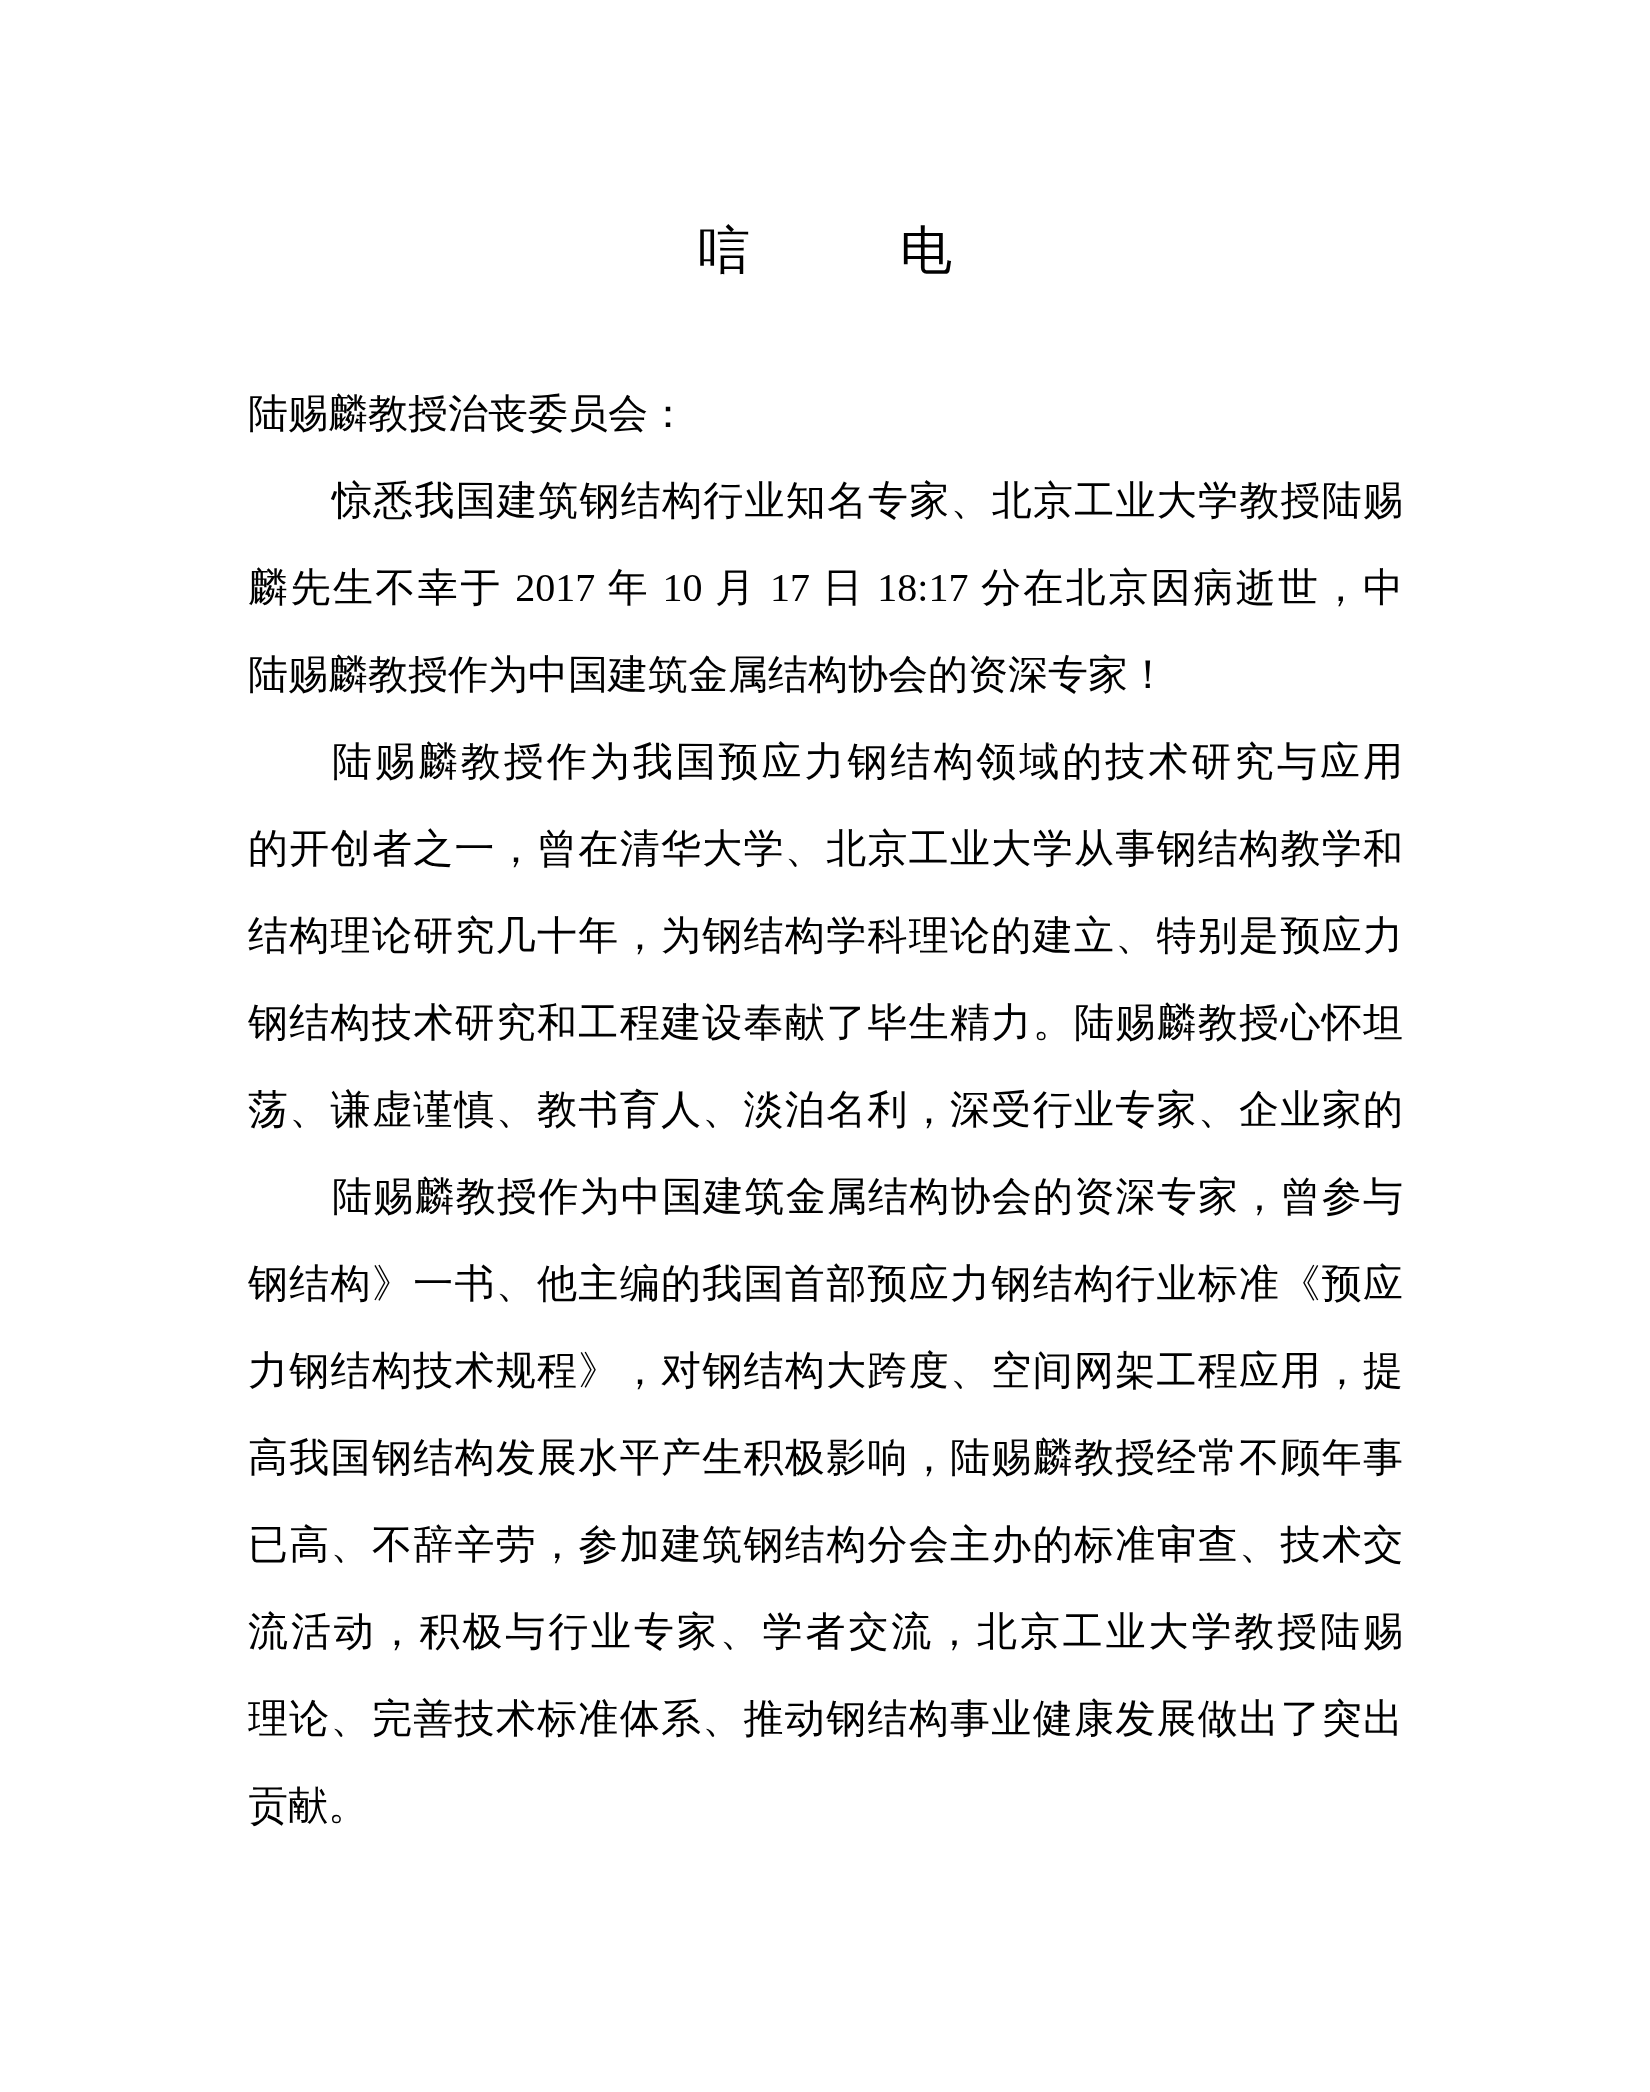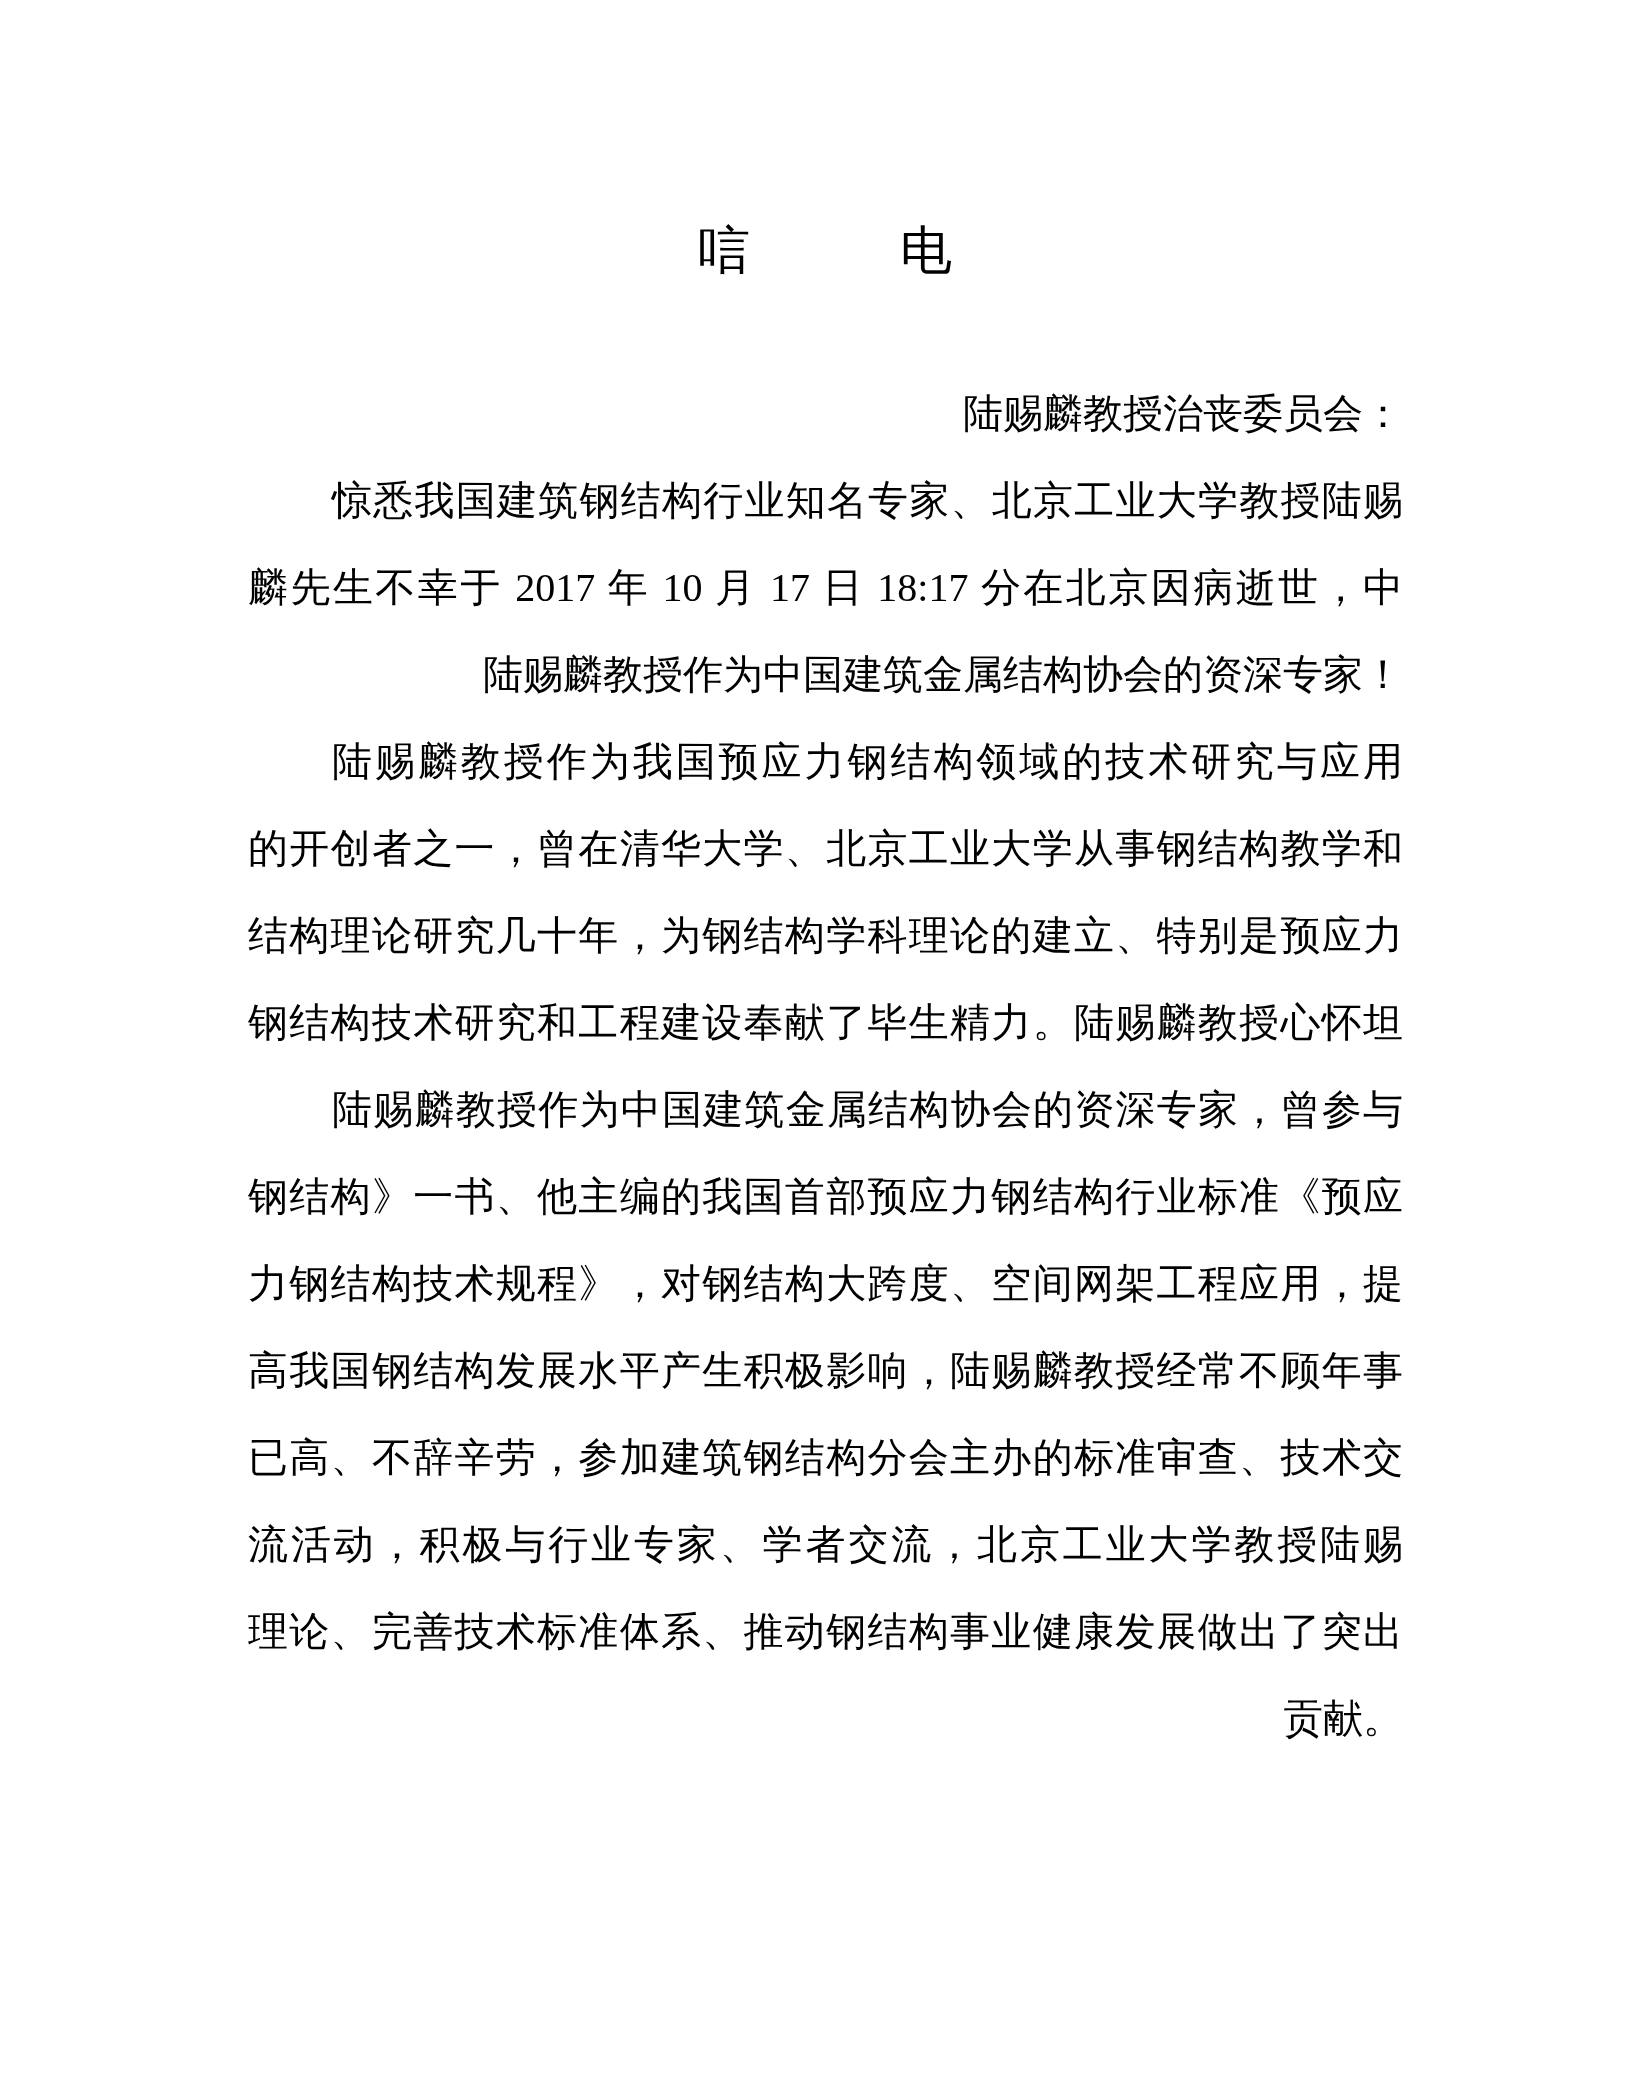--- a/index.html
+++ b/index.html
@@ -35,21 +35,21 @@
     position: absolute;
     left: 248px;
     top: 370px;
     width: 1155px;
     font-size: 40px;
     color: #000000;
   }
   .line {
     height: 87px;
     line-height: 87px;
-    text-align: right;
+    text-align: left;
     white-space: normal;
     overflow: visible;
   }
   .fill {
     text-align: justify;
     text-align-last: justify;
     text-justify: auto;
   }
   .indent {
     text-indent: 84px;
@@ -70,20 +70,21 @@
     <div class="line">陆赐麟教授治丧委员会：</div>
 
     <div class="line fill indent">惊悉我国建筑钢结构行业知名专家、北京工业大学教授陆赐</div>
     <div class="line fill">麟先生不幸于 2017 年 10 月 17 日 18:17 分在北京因病逝世，中</div>
     <div class="line">陆赐麟教授作为中国建筑金属结构协会的资深专家！</div>
 
     <div class="line fill indent">陆赐麟教授作为我国预应力钢结构领域的技术研究与应用</div>
     <div class="line fill">的开创者之一，曾在清华大学、北京工业大学从事钢结构教学和</div>
     <div class="line fill">结构理论研究几十年，为钢结构学科理论的建立、特别是预应力</div>
     <div class="line fill">钢结构技术研究和工程建设奉献了毕生精力。陆赐麟教授心怀坦</div>
+    <div class="line fill">荡、谦虚谨慎、教书育人、淡泊名利，深受行业专家、企业家的</div>
 
     <div class="line fill indent">陆赐麟教授作为中国建筑金属结构协会的资深专家，曾参与</div>
     <div class="line fill">钢结构》一书、他主编的我国首部预应力钢结构行业标准《预应</div>
     <div class="line fill">力钢结构技术规程》，对钢结构大跨度、空间网架工程应用，提</div>
     <div class="line fill">高我国钢结构发展水平产生积极影响，陆赐麟教授经常不顾年事</div>
     <div class="line fill">已高、不辞辛劳，参加建筑钢结构分会主办的标准审查、技术交</div>
     <div class="line fill">流活动，积极与行业专家、学者交流，北京工业大学教授陆赐</div>
     <div class="line fill">理论、完善技术标准体系、推动钢结构事业健康发展做出了突出</div>
     <div class="line">贡献。</div>
 

